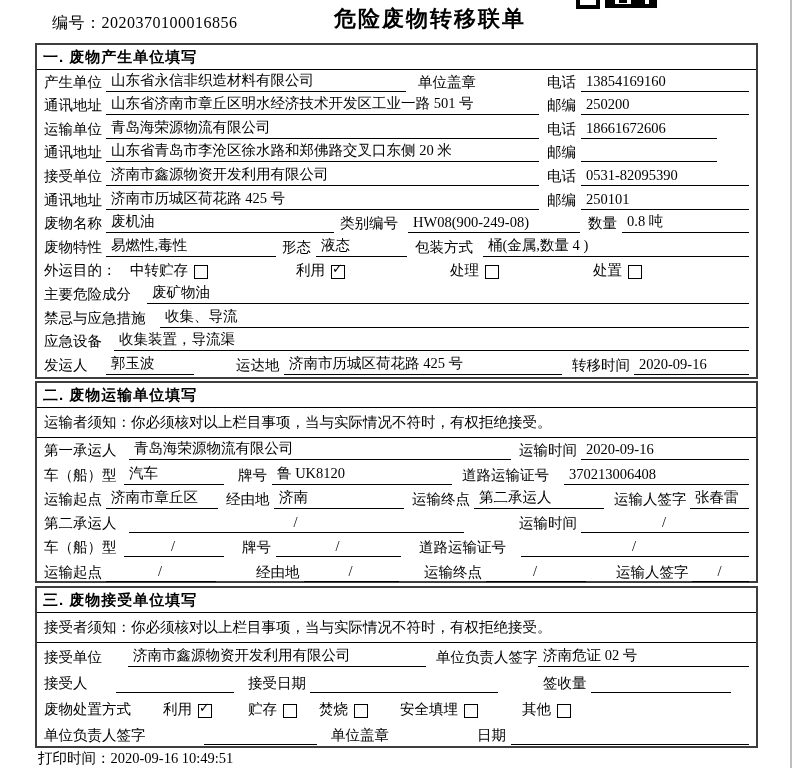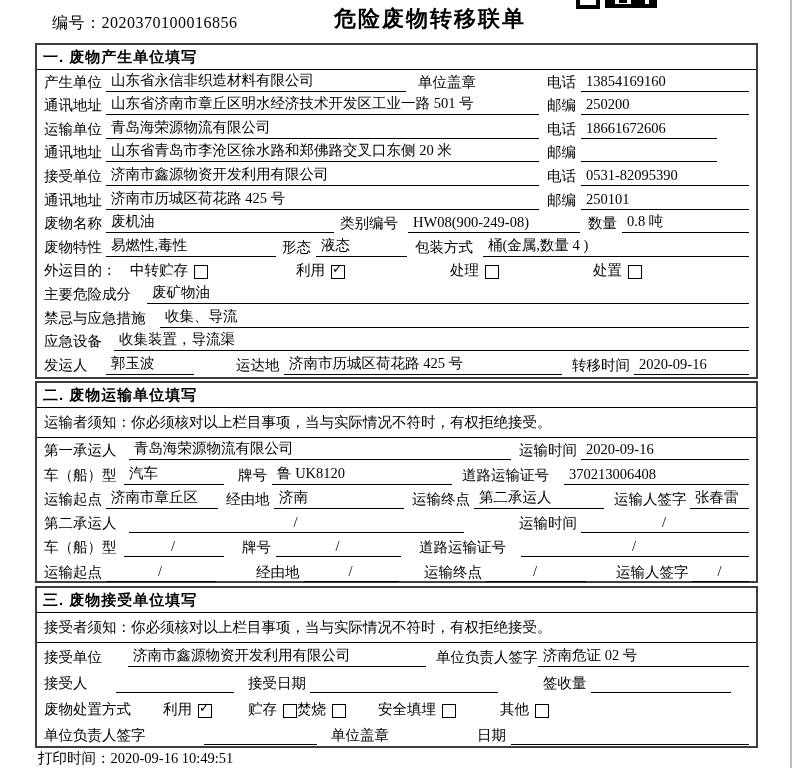--- a/index.html
+++ b/index.html
@@ -231,21 +231,21 @@
       <span class="lbl" style="width:48px;margin-left:45px">签收量</span>
       <span class="val" style="width:140px"></span>
     </div>
 
     <div class="row">
       <span class="lbl" style="width:95px">废物处置方式</span>
       <span class="lbl" style="margin-left:24px">利用</span>
       <span class="cb checked"></span>
       <span class="lbl" style="margin-left:36px">贮存</span>
       <span class="cb"></span>
-      <span class="lbl" style="">焚烧</span>
+      <span class="lbl" style="margin-left:22px">焚烧</span>
       <span class="cb"></span>
       <span class="lbl" style="margin-left:32px">安全填埋</span>
       <span class="cb"></span>
       <span class="lbl" style="margin-left:44px">其他</span>
       <span class="cb"></span>
     </div>
 
     <div class="row">
       <span class="lbl" style="width:110px">单位负责人签字</span>
       <span class="val" style="width:113px;margin-left:50px"></span>

